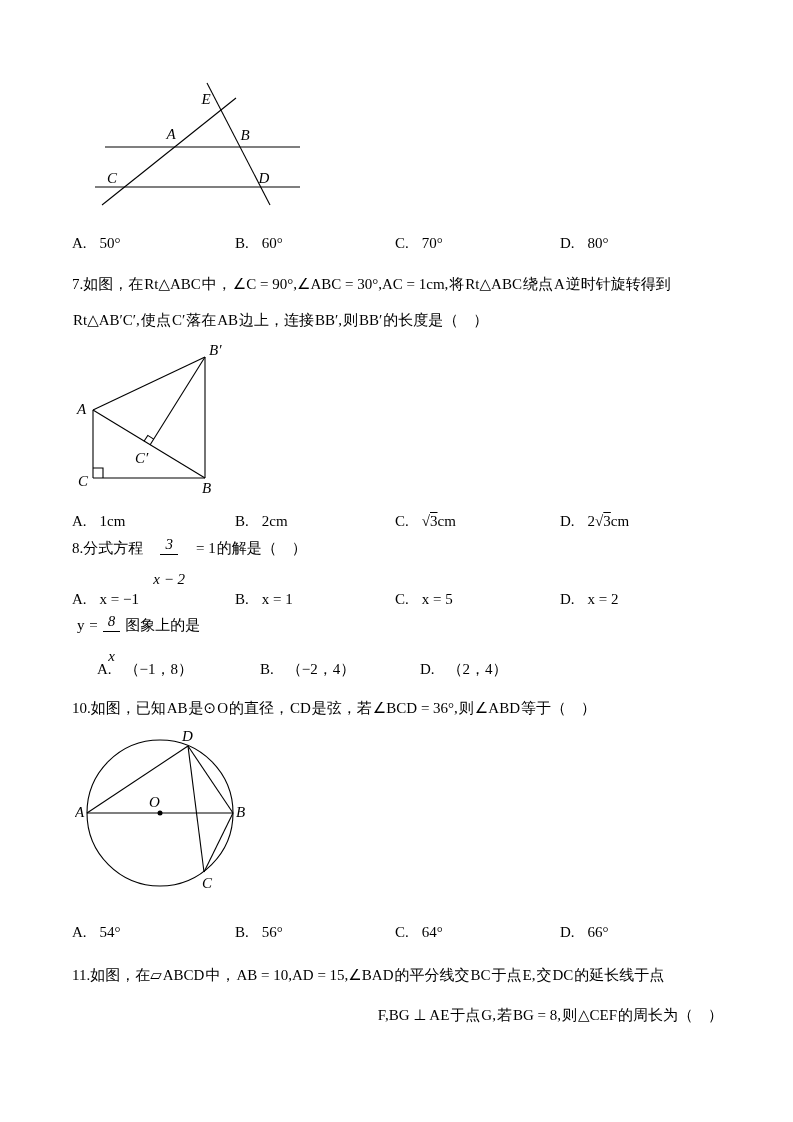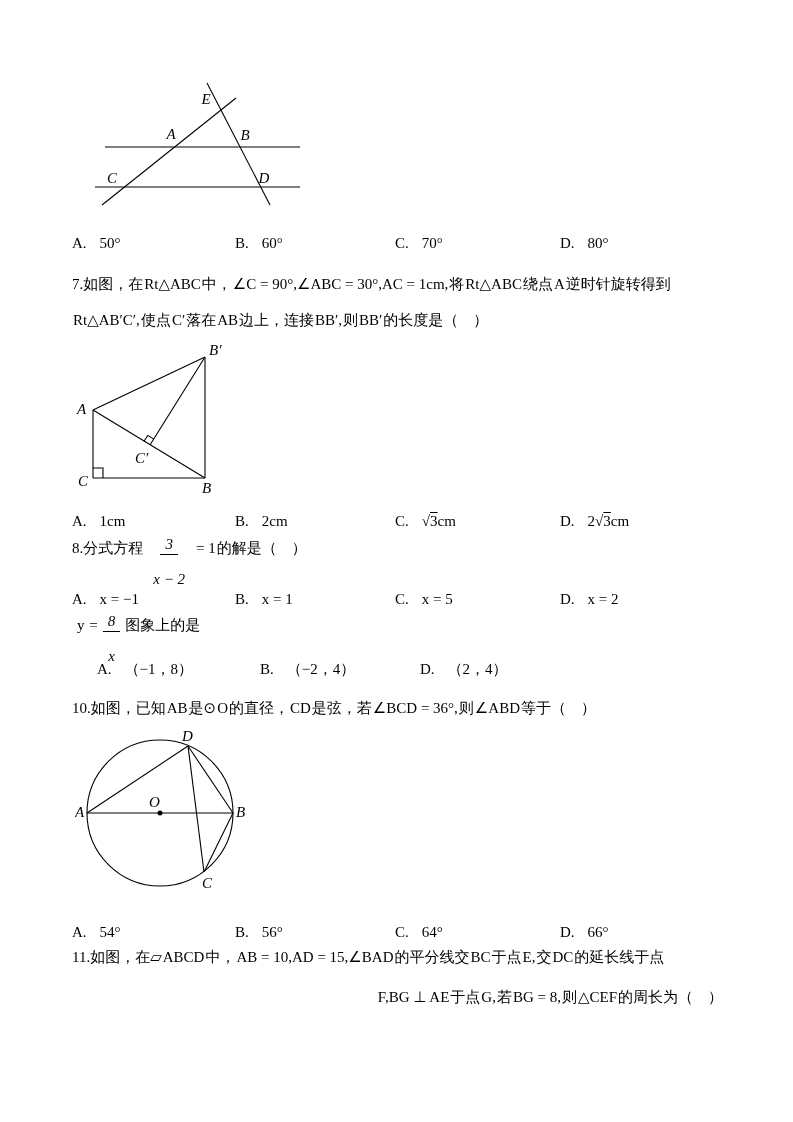--- a/index.html
+++ b/index.html
@@ -34,21 +34,21 @@
   .q7-l2{margin-top:12px;}
   .fig7{margin:8px 0 0 3px;}
   .opts-q7{margin-top:12px;}
   .q8-line{margin-top:4px;}
   .opts-q8{margin-top:8px;}
   .q9-line{margin-top:3px;}
   .opts-q9{margin-top:1px;margin-left:25px;}
   .q10-line{margin-top:16px;}
   .fig10{margin:8px 0 0 3px;}
   .opts-q10{margin-top:21px;}
-  .q11-l1{margin-top:2px;}
+  .q11-l1{margin-top:20px;}
   .q11-l2{margin-top:16px;text-align:right;}
 </style>
 </head>
 <body>
 
 <div class="page">
 
   <svg class="fig fig1" width="215" height="130" viewBox="0 0 215 130">
     <line x1="10" y1="67" x2="205" y2="67"></line>
     <line x1="0" y1="107" x2="205" y2="107"></line>

